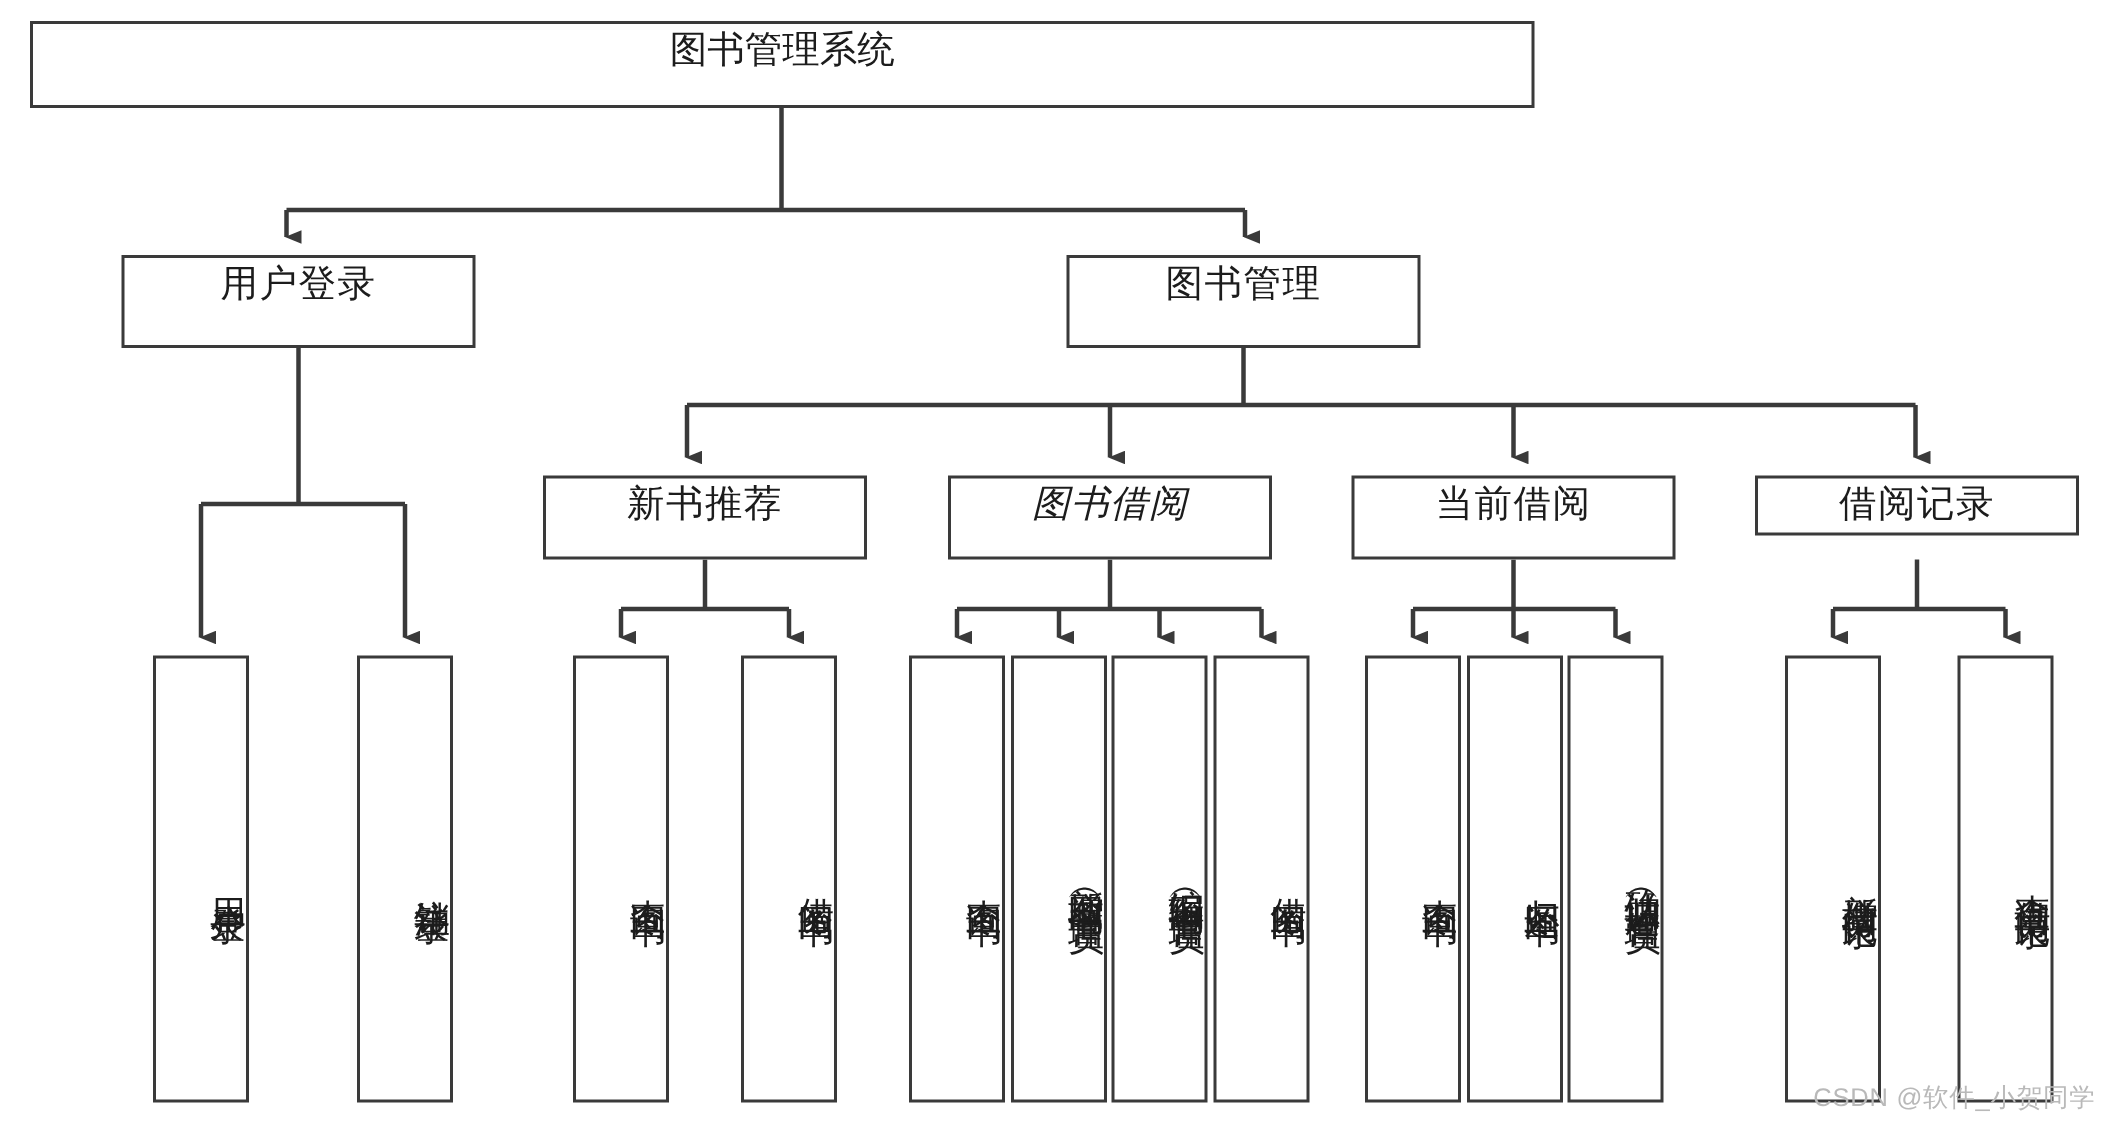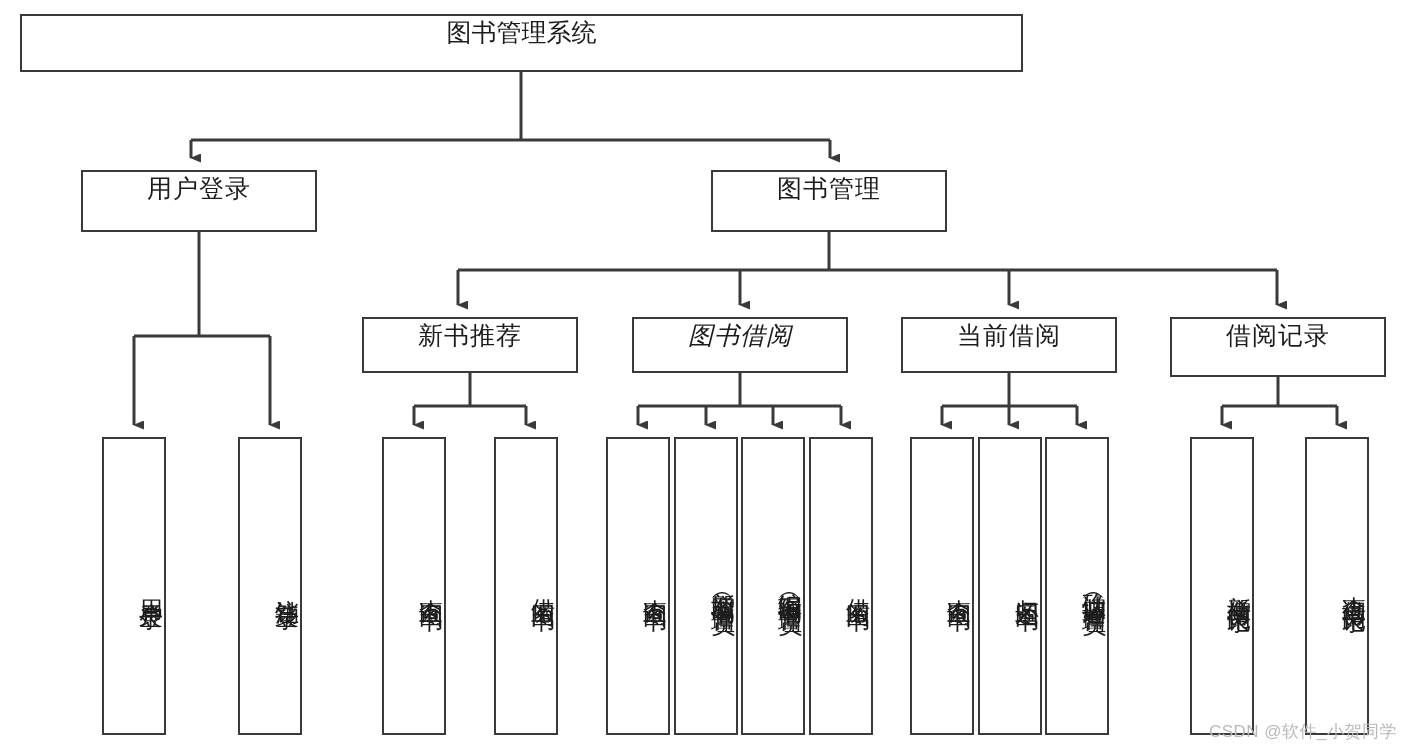--- a/index.html
+++ b/index.html
@@ -141,21 +141,21 @@
   </div>
 
   <div class="node node-h" style="left:632px; top:317px; width:216px; height:56px;font-style:italic;">
     <span>图书借阅</span>
   </div>
 
   <div class="node node-h" style="left:901px; top:317px; width:216px; height:56px;">
     <span>当前借阅</span>
   </div>
 
-  <div class="node node-h" style="left:1170px; top:317px; width:216px; height:60px;">
+  <div class="node node-h" style="left:1170px; top:317px; width:216px; height:40px;">
     <span>借阅记录</span>
   </div>
 
   <div class="node node-v" style="left:102px; top:437px; width:64px; height:298px;">
     <span class="vtext">用户登录</span>
   </div>
 
   <div class="node node-v" style="left:238px; top:437px; width:64px; height:298px;">
     <span class="vtext">注销登录</span>
   </div>

